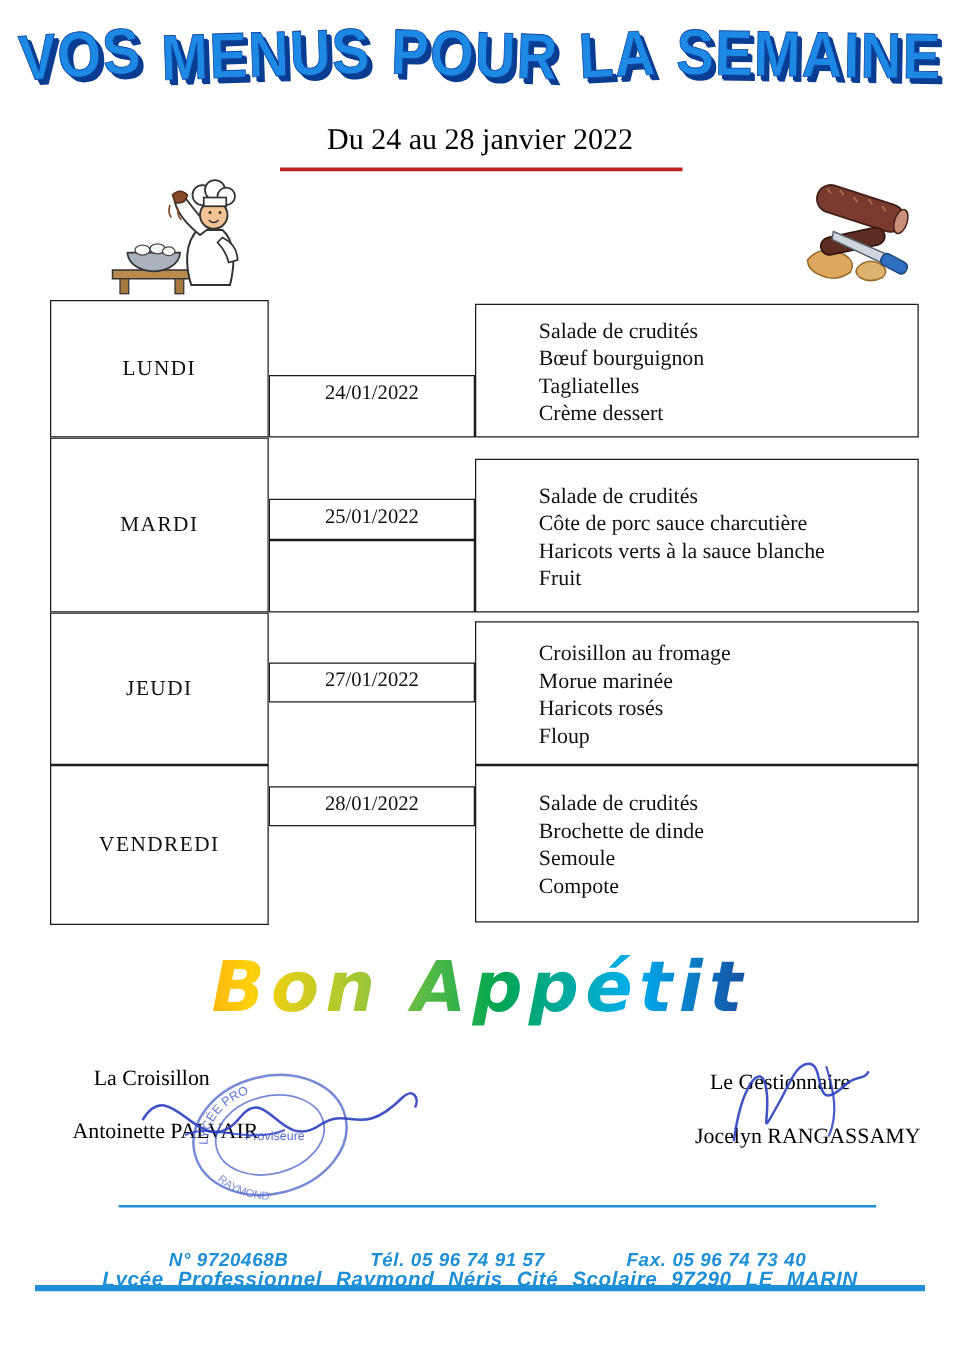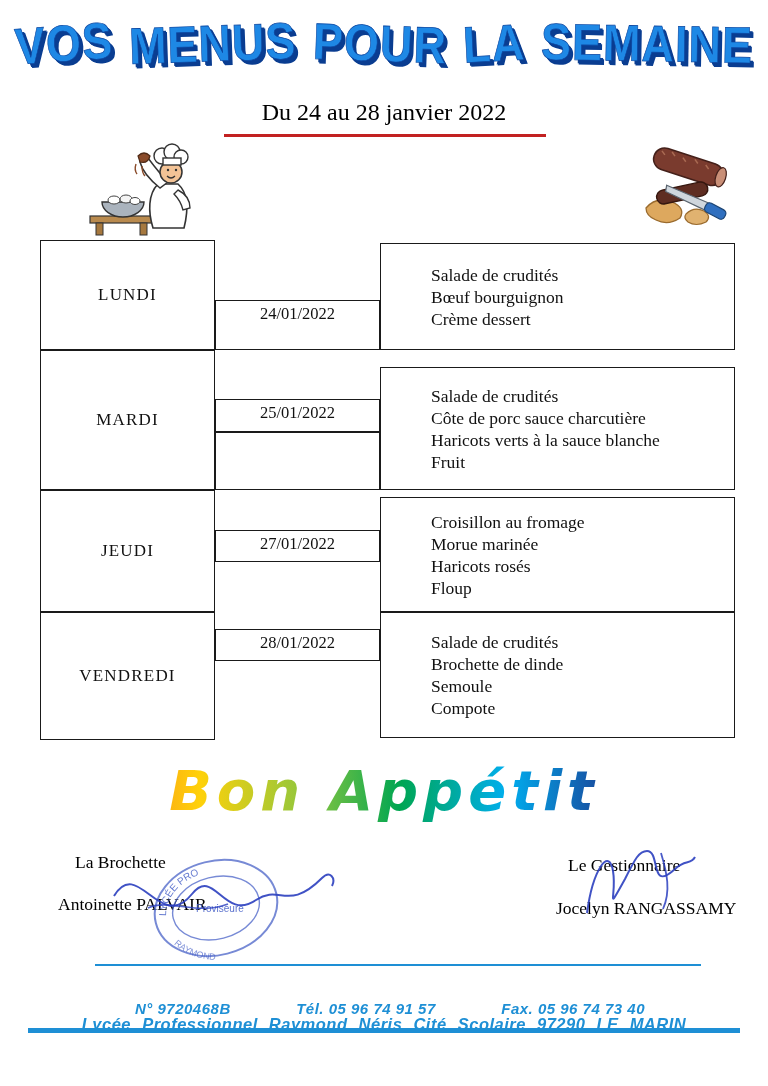--- a/index.html
+++ b/index.html
@@ -138,20 +138,21 @@
       <span>25/01/2022</span></div>
     <div class="cellbox" style="left:215px;top:432px;width:165px;height:58px"></div>
     <div class="cellbox datecell" style="left:215px;top:530px;width:165px;height:32px">
       <span>27/01/2022</span></div>
     <div class="cellbox datecell" style="left:215px;top:629px;width:165px;height:32px">
       <span>28/01/2022</span></div>
 
     <div class="cellbox menucell" style="left:380px;top:243px;width:355px;height:107px">
       <div class="menu-item">Salade de crudités</div>
       <div class="menu-item">Bœuf bourguignon</div>
+      <div class="menu-item">Tagliatelles</div>
       <div class="menu-item">Crème dessert</div>
     </div>
     <div class="cellbox menucell" style="left:380px;top:367px;width:355px;height:123px">
       <div class="menu-item">Salade de crudités</div>
       <div class="menu-item">Côte de porc sauce charcutière</div>
       <div class="menu-item">Haricots verts à la sauce blanche</div>
       <div class="menu-item">Fruit</div>
     </div>
     <div class="cellbox menucell" style="left:380px;top:497px;width:355px;height:115px">
       <div class="menu-item">Croisillon au fromage</div>
@@ -163,21 +164,21 @@
       <div class="menu-item">Salade de crudités</div>
       <div class="menu-item">Brochette de dinde</div>
       <div class="menu-item">Semoule</div>
       <div class="menu-item">Compote</div>
     </div>
   </div>
 
   <div class="bon">Bon Appétit</div>
 
   <div>
-    <div class="sig-text" style="left:75px;top:852px">La Brochette</div>
+    <div class="sig-text" style="left:75px;top:852px">La Croisillon</div>
     <div class="sig-text" style="left:58px;top:894px">Antoinette PALVAIR</div>
     <div class="abs" style="left:108px;top:838px;width:236px;height:132px">
       <svg width="236" height="132" viewBox="0 0 236 132">
         <g transform="rotate(-14 108 70)" stroke="#4a63c8" fill="none" opacity="0.75">
           <ellipse cx="108" cy="70" rx="62" ry="47" stroke-width="2"></ellipse>
           <ellipse cx="108" cy="70" rx="44" ry="31" stroke-width="1.4"></ellipse>
         </g>
         <defs>
           <path id="arcT" d="M 58 78 A 56 44 0 0 1 160 52"></path>
           <path id="arcB" d="M 66 106 A 56 44 0 0 0 162 92"></path>

